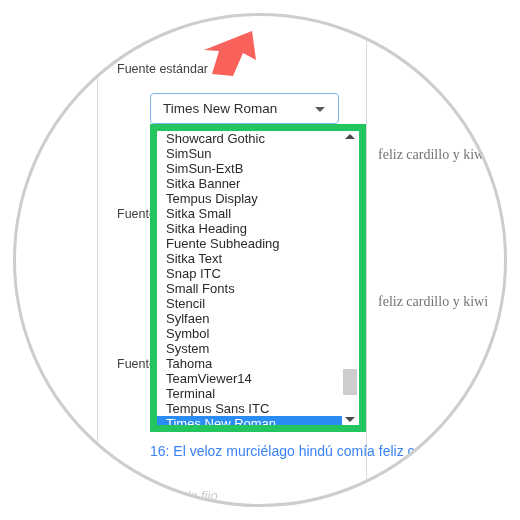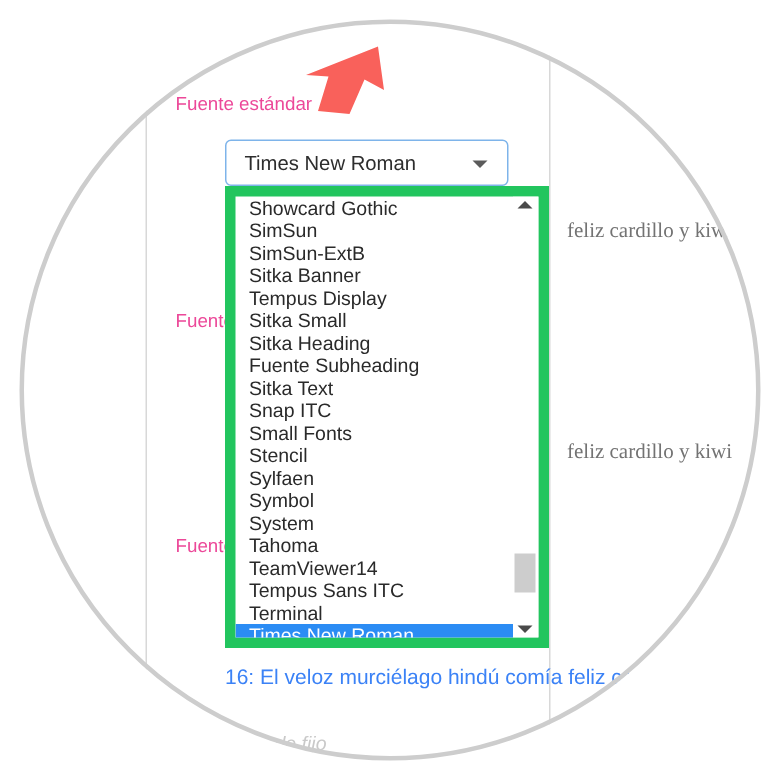--- a/index.html
+++ b/index.html
@@ -48,21 +48,21 @@
   
   .vrule {
     position: absolute;
     top: 0;
     bottom: 0;
     width: 1px;
     background: #d8d8d8;
   }
   .field-label {
     position: absolute;
-    color: #ec4899;
+    color: #404040;
     font-size: 12.5px;
     white-space: nowrap;
   }
   .sample-text {
     position: absolute;
     color: #737373;
     font-family: "Liberation Serif", serif;
     font-size: 14px;
     white-space: nowrap;
   }
@@ -230,22 +230,22 @@
             <div class="opt">Fuente Subheading</div>
             <div class="opt">Sitka Text</div>
             <div class="opt">Snap ITC</div>
             <div class="opt">Small Fonts</div>
             <div class="opt">Stencil</div>
             <div class="opt">Sylfaen</div>
             <div class="opt">Symbol</div>
             <div class="opt">System</div>
             <div class="opt">Tahoma</div>
             <div class="opt">TeamViewer14</div>
+            <div class="opt">Terminal</div>
             <div class="opt">Tempus Sans ITC</div>
-            <div class="opt">Terminal</div>
             <div class="opt selected">Times New Roman</div>
           </div>
         <div id="scrollbar">
           <div class="sb-arrow" id="sb-up"></div>
           <div id="sb-thumb"></div>
           <div class="sb-arrow" id="sb-down"></div>
         </div>
       </div>
 
     </div>

